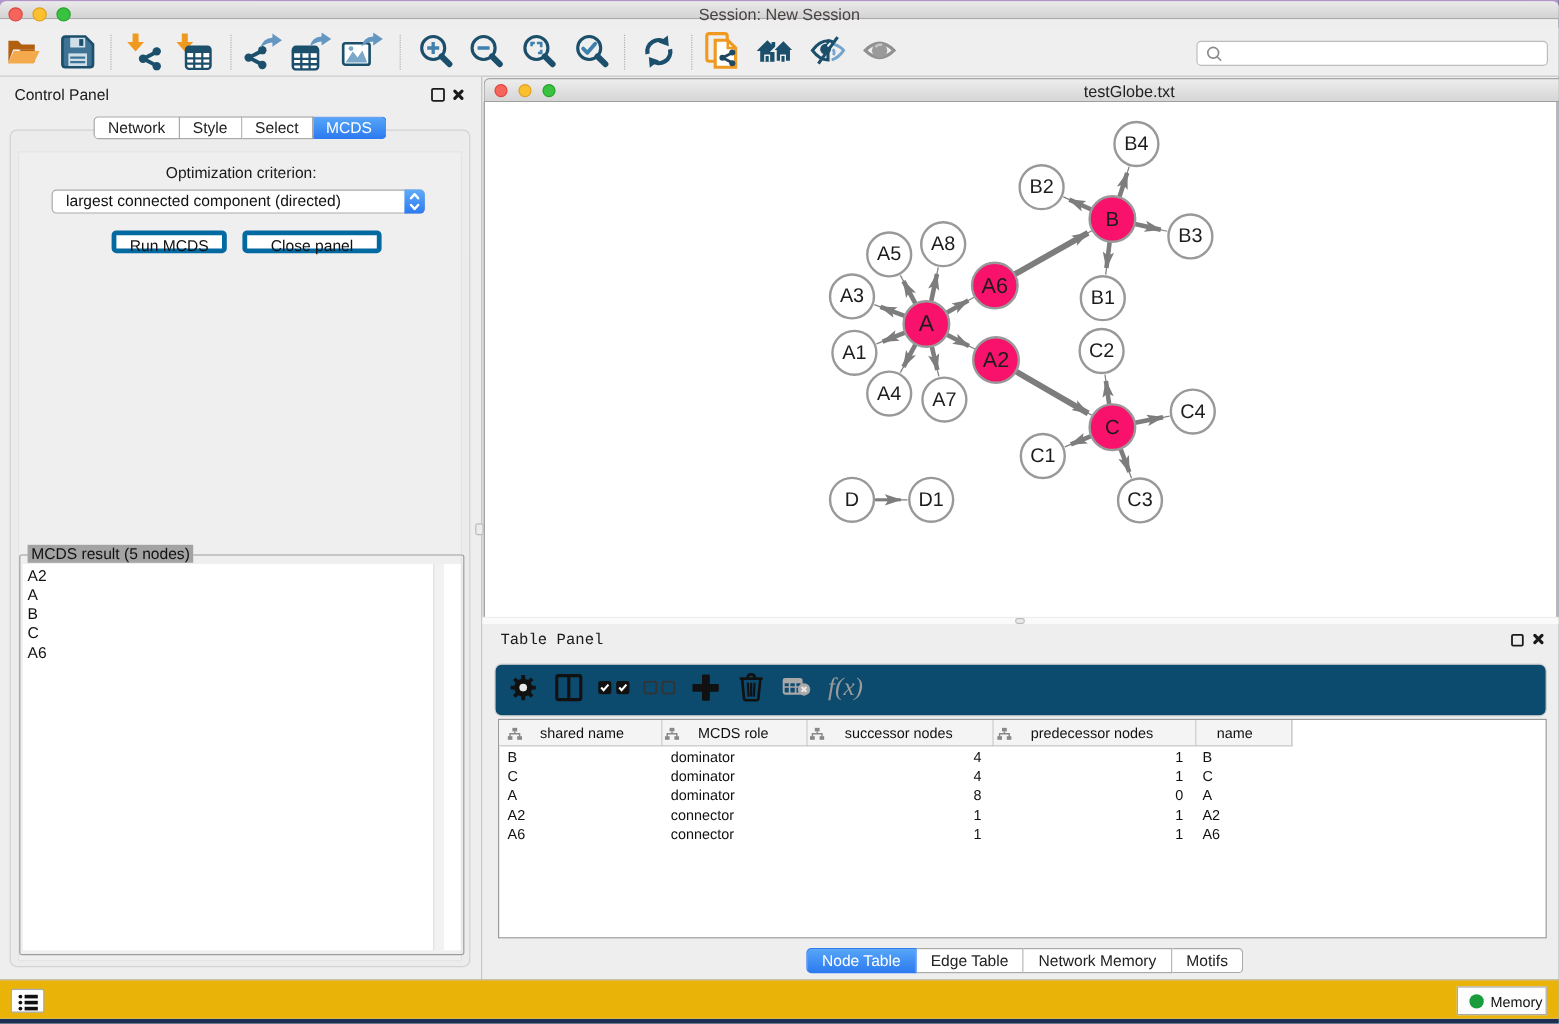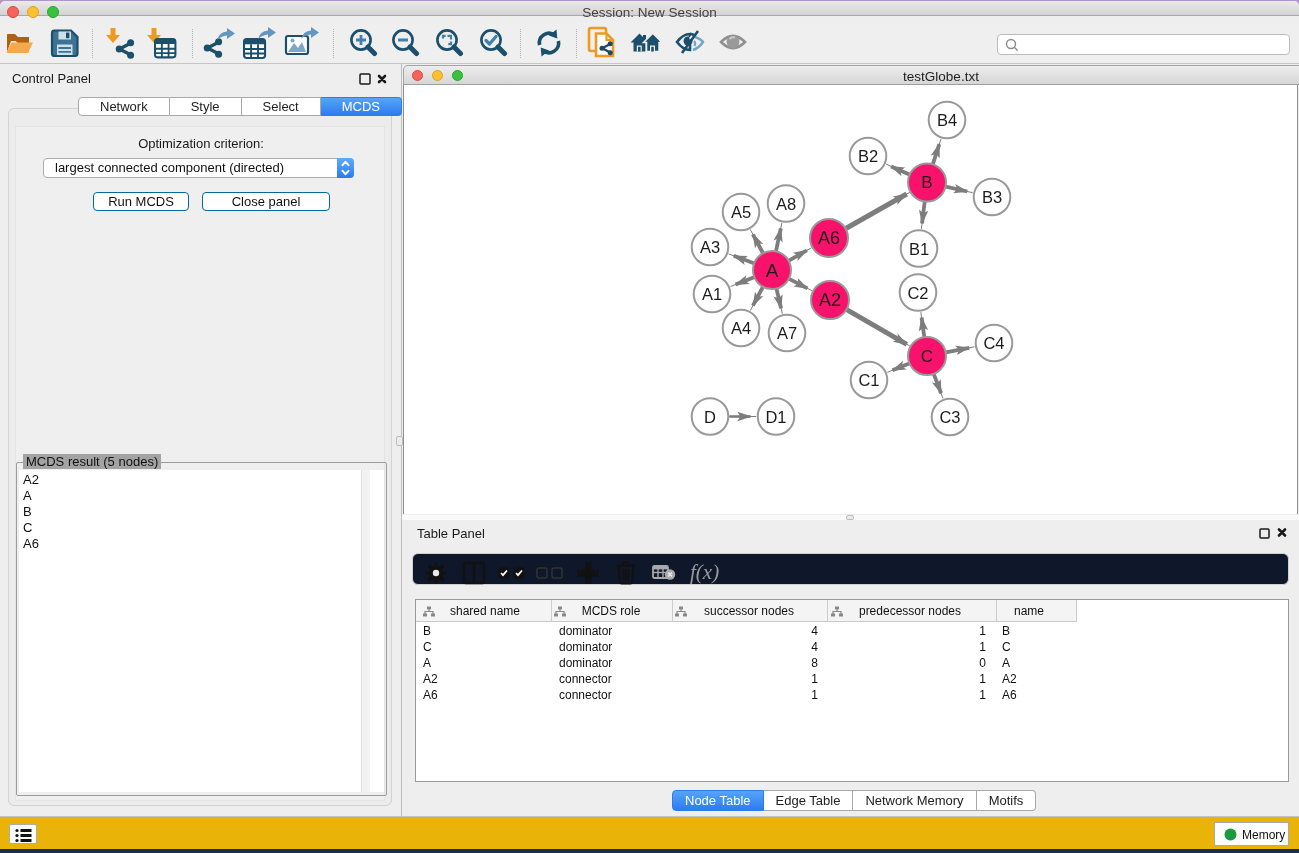--- a/index.html
+++ b/index.html
@@ -23,48 +23,48 @@
 
 
 #toolbar { left:0; top:22px; width:1299px; height:41px; background:#efefef; border-bottom:1px solid #c5c5c5; }
 .tbsep { position:absolute; top:6px; height:29px; width:0; border-left:1px dotted #b0b0b0; }
 #searchbox { left:997px; top:11px; width:293px; height:21px; background:#fff; border:1px solid #bcbcbc; border-radius:4px; }
 
 
 #cpanel { left:0; top:63px; width:402px; height:753px; background:#eeeeee; border-right:1px solid #bdbdbd; }
 #cp-title { left:12px; top:7px; font-size:13px; color:#1a1a1a; }
 #cp-tabs { left:78px; top:33px; height:19px; display:flex; font-size:13px; color:#222; }
-.seg { border:1px solid #a9a9a9; border-left:none; background:#fff; padding:0 21px; line-height:17px; }
+.seg { border:1px solid #a9a9a9; border-left:none; background:#fff; padding:0 11px; line-height:17px; }
 .seg:first-child { border-left:1px solid #a9a9a9; border-radius:4px 0 0 4px; }
 .seg:last-child { border-radius:0 4px 4px 0; }
 .seg.sel { background:linear-gradient(#55a5f8,#2e7bf0); color:#fff; border-color:#2e7bf0; }
 #cp-inner { left:8px; top:44px; width:384px; height:698px; background:#ececec; border:1px solid #d2d2d2; border-radius:6px; }
 #cp-inner2 { left:6px; top:17px; width:370px; height:675px; background:#efefef; border:1px solid #e4e4e4; }
 #opt-label { left:0; top:72px; width:402px; text-align:center; font-size:13px; color:#1a1a1a; }
 #dropdown { left:43px; top:94px; width:311px; height:20px; background:#fff; border:1px solid #ababab; border-radius:4px; font-size:13px; color:#111; line-height:18px; padding-left:11px; }
 #dd-btn { right:-1px; top:-1px; width:17px; height:20px; border-radius:0 4px 4px 0; background:linear-gradient(#5fabf9,#2d7af0); }
-.btn { position:absolute; background:#fff; border:1px solid #0369a1; border-radius:4px; font-size:13px; color:#111; text-align:center; line-height:17px; height:19px; }
+.btn { position:absolute; background:#fff; border:4px solid #0369a1; border-radius:4px; font-size:13px; color:#111; text-align:center; line-height:17px; height:19px; }
 #groupbox { left:16px; top:398px; width:371px; height:334px; border:1px solid #9d9d9d; border-radius:2px; }
 #gb-label { left:23px; top:390px; background:#a3a3a3; padding:0 3px; font-size:13px; color:#111; }
 #gb-list { left:2px; top:7px; width:365px; height:322px; background:#fff; font-size:13px; color:#111; padding:2px 0 0 4px; line-height:16px; }
 #gb-scroll { right:14px; top:0px; width:9px; height:322px; background:#f2f2f2; border-left:1px solid #e0e0e0; }
 
 
 #netwin { left:403px; top:64px; width:895px; height:449px; }
 #net-titlebar { left:0; top:0; width:1076px; height:20px; background:linear-gradient(#ededed,#d6d6d6); border:1px solid #a5a5a5; border-bottom:1px solid #9f9f9f; border-radius:5px 5px 0 0; }
 #net-titlebar .t-red { left:8px; top:4px; }
 #net-titlebar .t-yel { left:28px; top:4px; }
 #net-titlebar .t-grn { left:48px; top:4px; }
 #net-title-text { width:100%; text-align:center; top:3px; font-size:13.5px; color:#222; }
 #net-content { left:0; top:20px; width:895px; height:539px; background:#fff; border:1px solid #8e8e8e; border-top:none; }
 
 
 #tpanel { left:402px; top:513px; width:897px; height:302px; background:#eeeeee; }
-#tp-title { left:15px; top:12px; font-size:13px; color:#1a1a1a; }
-#tp-toolbar { left:10px; top:39px; width:877px; height:32px; background:#0f172a; border:1px solid #d0d0d0; border-radius:6px; }
+#tp-title { left:15px; top:12px; font-size:13px; color:#1a1a1a;font-family:Liberation Mono, monospace; }
+#tp-toolbar { left:10px; top:39px; width:877px; height:44px; background:#0c4a6e; border:1px solid #d0d0d0; border-radius:6px; }
 #tp-table { left:13px; top:85px; width:874px; height:183px; background:#fff; border:1px solid #9a9a9a; font-size:12px; color:#111; }
 .th-row { position:absolute; left:0; top:0; width:661px; height:22px; border-bottom:1px solid #c9c9c9; border-right:1px solid #cccccc; background:#f4f4f4; }
 .th-sep { position:absolute; top:0; height:22px; width:0; border-left:1px solid #cccccc; }
 .th-lab { position:absolute; top:4px; font-size:12px; color:#111; }
 .row-txt { position:absolute; font-size:12px; color:#111; }
 #tp-tabs { left:270px; top:276px; height:21px; display:flex; font-size:13px; color:#222; }
 
 
 #statusbar { left:0; top:815px; width:1299px; height:33px; background:#eab308; border-top:1px solid #c2c2c2; }
 #sb-btn { left:9px; top:7px; width:28px; height:20px; background:#fdfdfd; border:1px solid #ababab; border-radius:2px; }
@@ -245,21 +245,21 @@
         <div class="seg sel">MCDS</div>
     </div>
     <div class="abs" id="opt-label">Optimization criterion:</div>
     <div class="abs" id="dropdown">largest connected component (directed)
       <div class="abs" id="dd-btn"><svg width="17" height="20">
             <path d="M5.5 7.2 L8.5 3.8 L11.5 7.2" fill="none" stroke="#fff" stroke-width="2" stroke-linecap="round" stroke-linejoin="round"></path>
             <path d="M5.5 12.8 L8.5 16.2 L11.5 12.8" fill="none" stroke="#fff" stroke-width="2" stroke-linecap="round" stroke-linejoin="round"></path>
           </svg></div>
     </div>
     <div class="btn" style="left:93px;top:128px;width:96px;">Run MCDS</div>
-    <div class="btn" style="left:202px;top:128px;width:128px;">Close panel</div>
+    <div class="btn" style="left:202px;top:128px;width:116px;">Close panel</div>
     <div class="abs" id="groupbox">
       <div class="abs" id="gb-list">A2<br>A<br>B<br>C<br>A6
         <div class="abs" id="gb-scroll"></div>
       </div>
     </div>
     <div class="abs" id="gb-label">MCDS result (5 nodes)</div>
   </div>
 
   <div class="abs" id="netwin">
     <div class="abs" id="net-titlebar">

